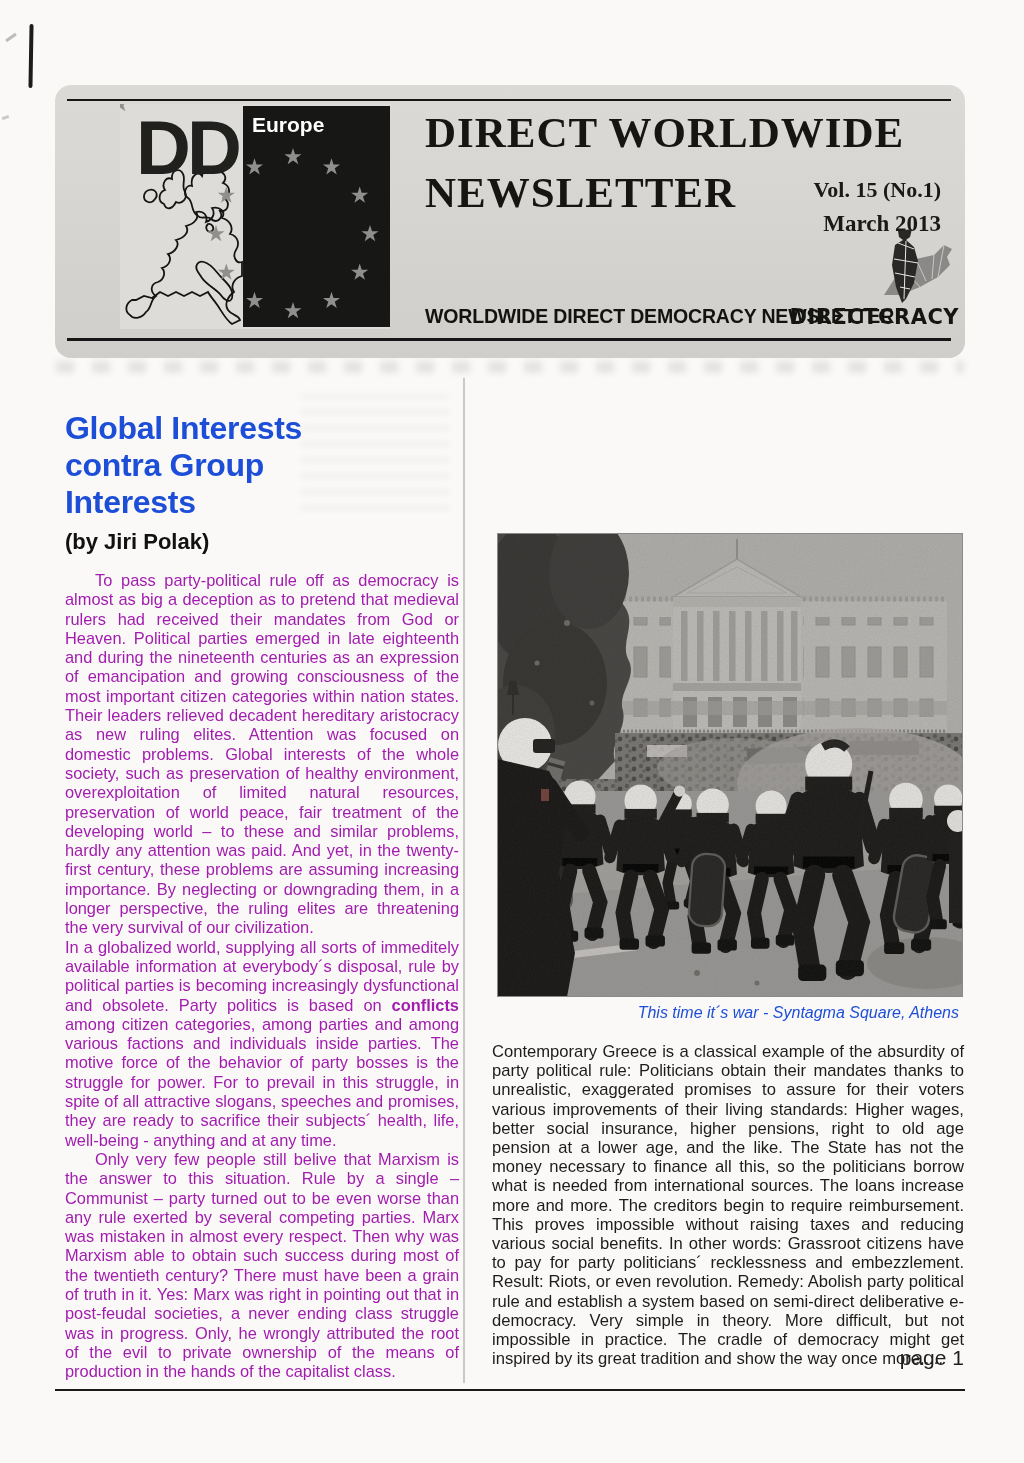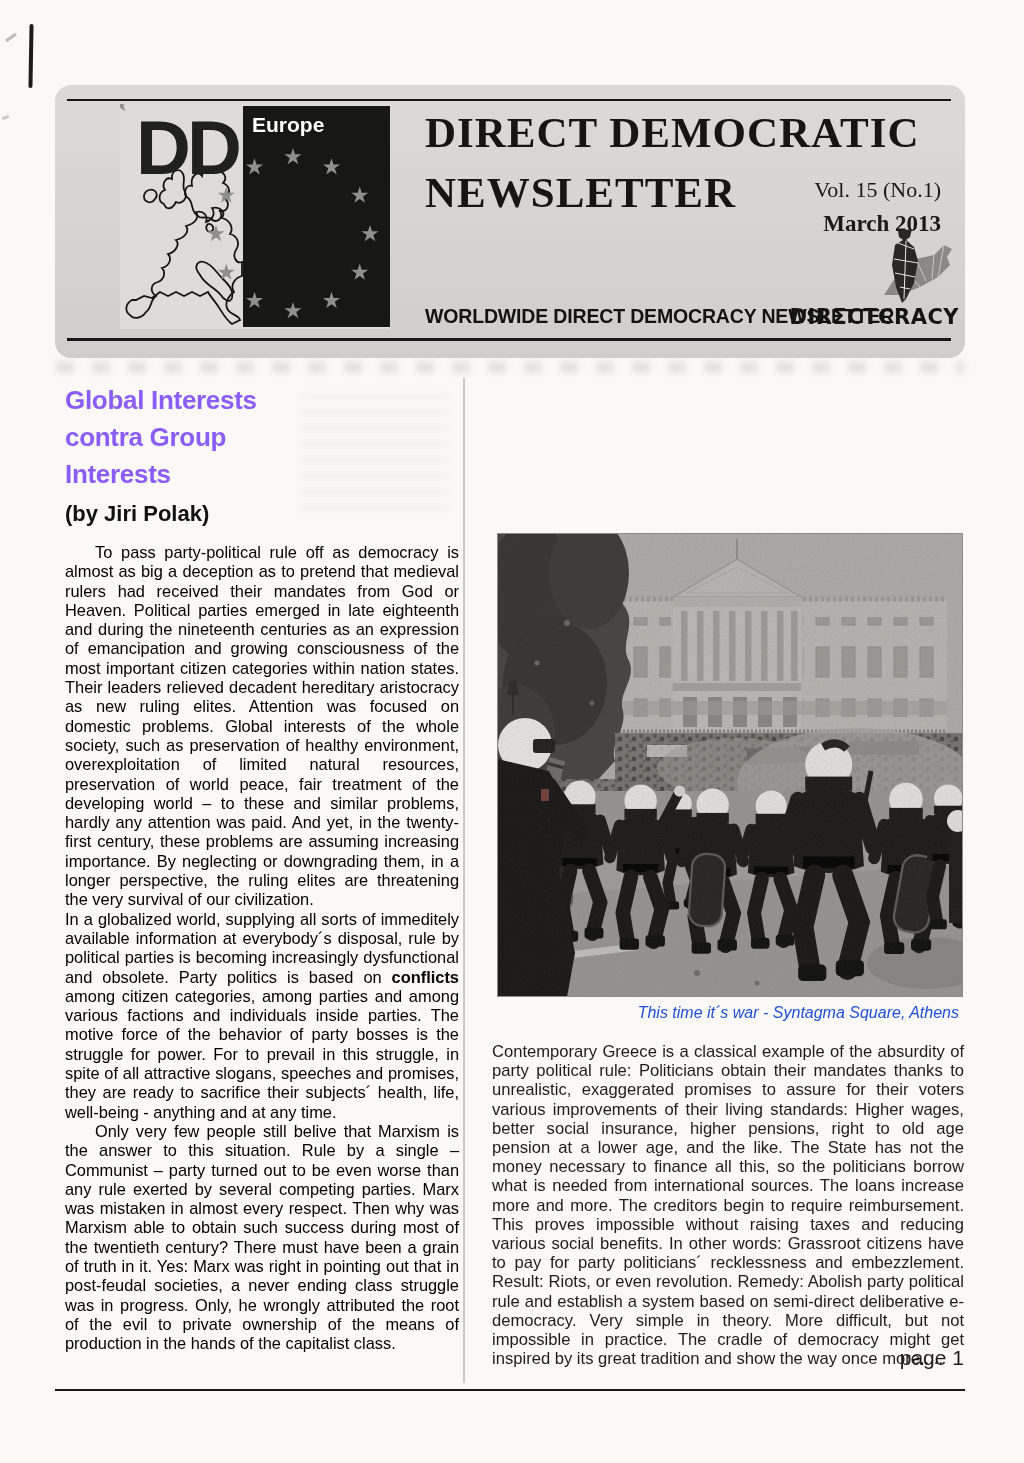--- a/index.html
+++ b/index.html
@@ -21,34 +21,34 @@
            background:repeating-linear-gradient(0deg,#666 0 4px,transparent 4px 16px);}
   
   .masthead{position:absolute;left:55px;top:85px;width:910px;height:273px;
             background:linear-gradient(180deg,#dbdad6 0%,#d6d4d0 55%,#d0cecb 100%);border-radius:16px;}
   .band-rule-top{position:absolute;left:12px;right:14px;top:14px;height:2px;background:#161616;}
   .band-rule-bottom{position:absolute;left:12px;right:14px;bottom:17px;height:3px;background:#161616;}
   .logo-svg{position:absolute;left:65px;top:19px;width:270px;height:225px;}
   .mast-titles{position:absolute;left:370px;top:18px;font-family:"Liberation Serif",serif;
                font-weight:bold;font-size:43px;line-height:60px;letter-spacing:1px;color:#161513;}
   .mast-vol{position:absolute;right:24px;top:92px;font-family:"Liberation Serif",serif;
-            font-weight:normal;font-size:22px;color:#1a1917;}
+            font-weight:bold;font-size:22px;color:#1a1917;}
   .mast-date{position:absolute;right:24px;top:126px;font-family:"Liberation Serif",serif;
              font-weight:bold;font-size:23px;color:#1a1917;}
   .emblem-svg{position:absolute;right:8px;top:144px;width:95px;height:80px;}
   .mast-tagline{position:absolute;left:370px;top:219px;font-weight:bold;font-size:21px;
                 letter-spacing:-0.2px;transform:scaleX(.93);transform-origin:left;color:#121210;
                 white-space:nowrap;}
   .mast-brand{position:absolute;right:6px;top:220px;font-weight:bold;font-size:21px;
               letter-spacing:.5px;color:#141412;font-family:"DejaVu Sans",sans-serif;}
   
   .left-col{position:absolute;left:65px;top:382px;width:394px;}
-  .left-title{font-weight:bold;font-size:26px;line-height:37px;letter-spacing:-.3px;color:#8b5cf6;}
+  .left-title{font-weight:bold;font-size:32px;line-height:37px;letter-spacing:-.3px;color:#1d4ed8;margin-top:28px;}
   .left-byline{font-weight:bold;font-size:22px;margin-top:8px;color:#111;}
-  .left-body{margin-top:16px;font-size:16.4px;line-height:19.3px;text-align:justify;color:#000000;}
+  .left-body{margin-top:16px;font-size:16.4px;line-height:19.3px;text-align:justify;color:#a21caf;}
   .left-body p{margin:0;}
   .indent{text-indent:30px;}
   .col-divider{position:absolute;left:463px;top:378px;width:2px;height:1005px;background:#cbc9c5;}
   
   .headline{position:absolute;left:492px;top:374px;font-weight:bold;font-size:57px;
             line-height:76px;letter-spacing:-1px;color:#0f0f0f;}
   .photo-wrap{position:absolute;left:497px;top:533px;width:466px;height:464px;}
   .photo-wrap svg{display:block;width:100%;height:100%;}
   .photo-caption{position:absolute;left:497px;top:1004px;width:462px;text-align:right;
                  font-style:italic;font-size:16px;color:#1d4ed8;}
@@ -100,21 +100,21 @@
         <use href="#star" transform="translate(173,207)"></use>
         <use href="#star" transform="translate(134.5,196.7)"></use>
         <use href="#star" transform="translate(106.3,168.5)"></use>
         <use href="#star" transform="translate(96,130)"></use>
         <use href="#star" transform="translate(106.3,91.5)"></use>
         <use href="#star" transform="translate(134.5,63.3)"></use>
       </g>
     </svg>
 
     <div class="mast-titles">
-      <div>DIRECT DEMOCRATIC</div>
+      <div>DIRECT WORLDWIDE</div>
       <div>NEWSLETTER</div>
     </div>
 
     <div class="mast-vol">Vol. 15 (No.1)</div>
     <div class="mast-date">March 2013</div>
 
     <svg class="emblem-svg" viewBox="0 0 95 80">
       <g>
         <path d="M22,66 L40,38 54,30 72,26 82,16 90,20 85,28 88,36 76,48 58,58 38,66 Z" fill="#8b8987"></path>
         <g stroke="#c9c7c4" stroke-width="1" fill="none">

